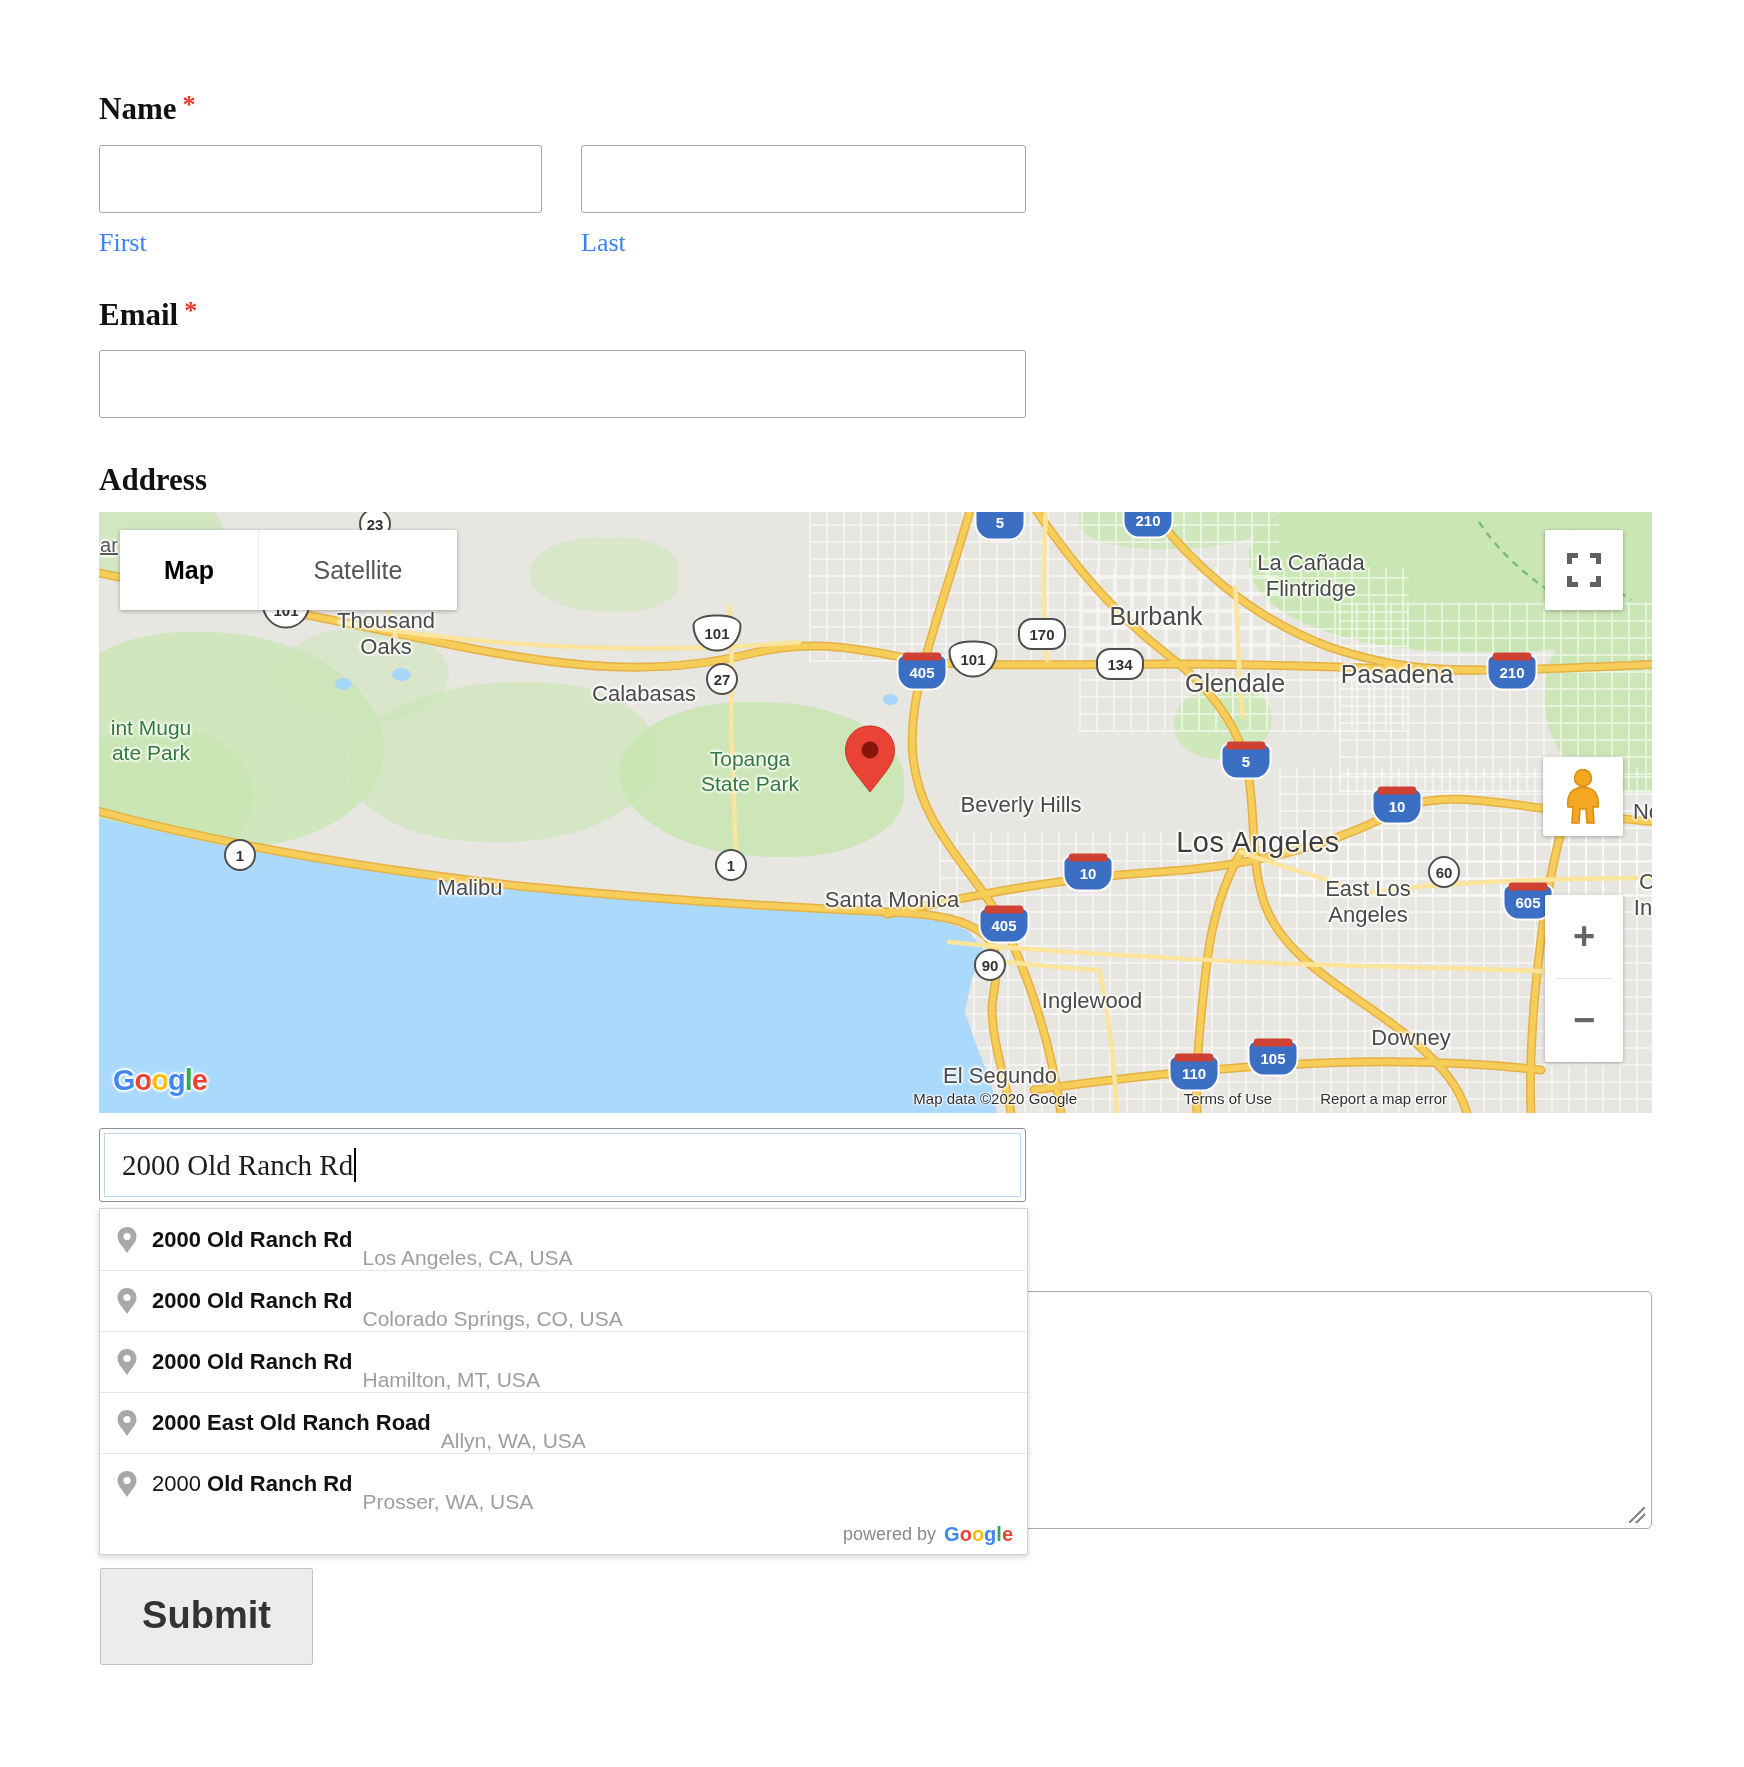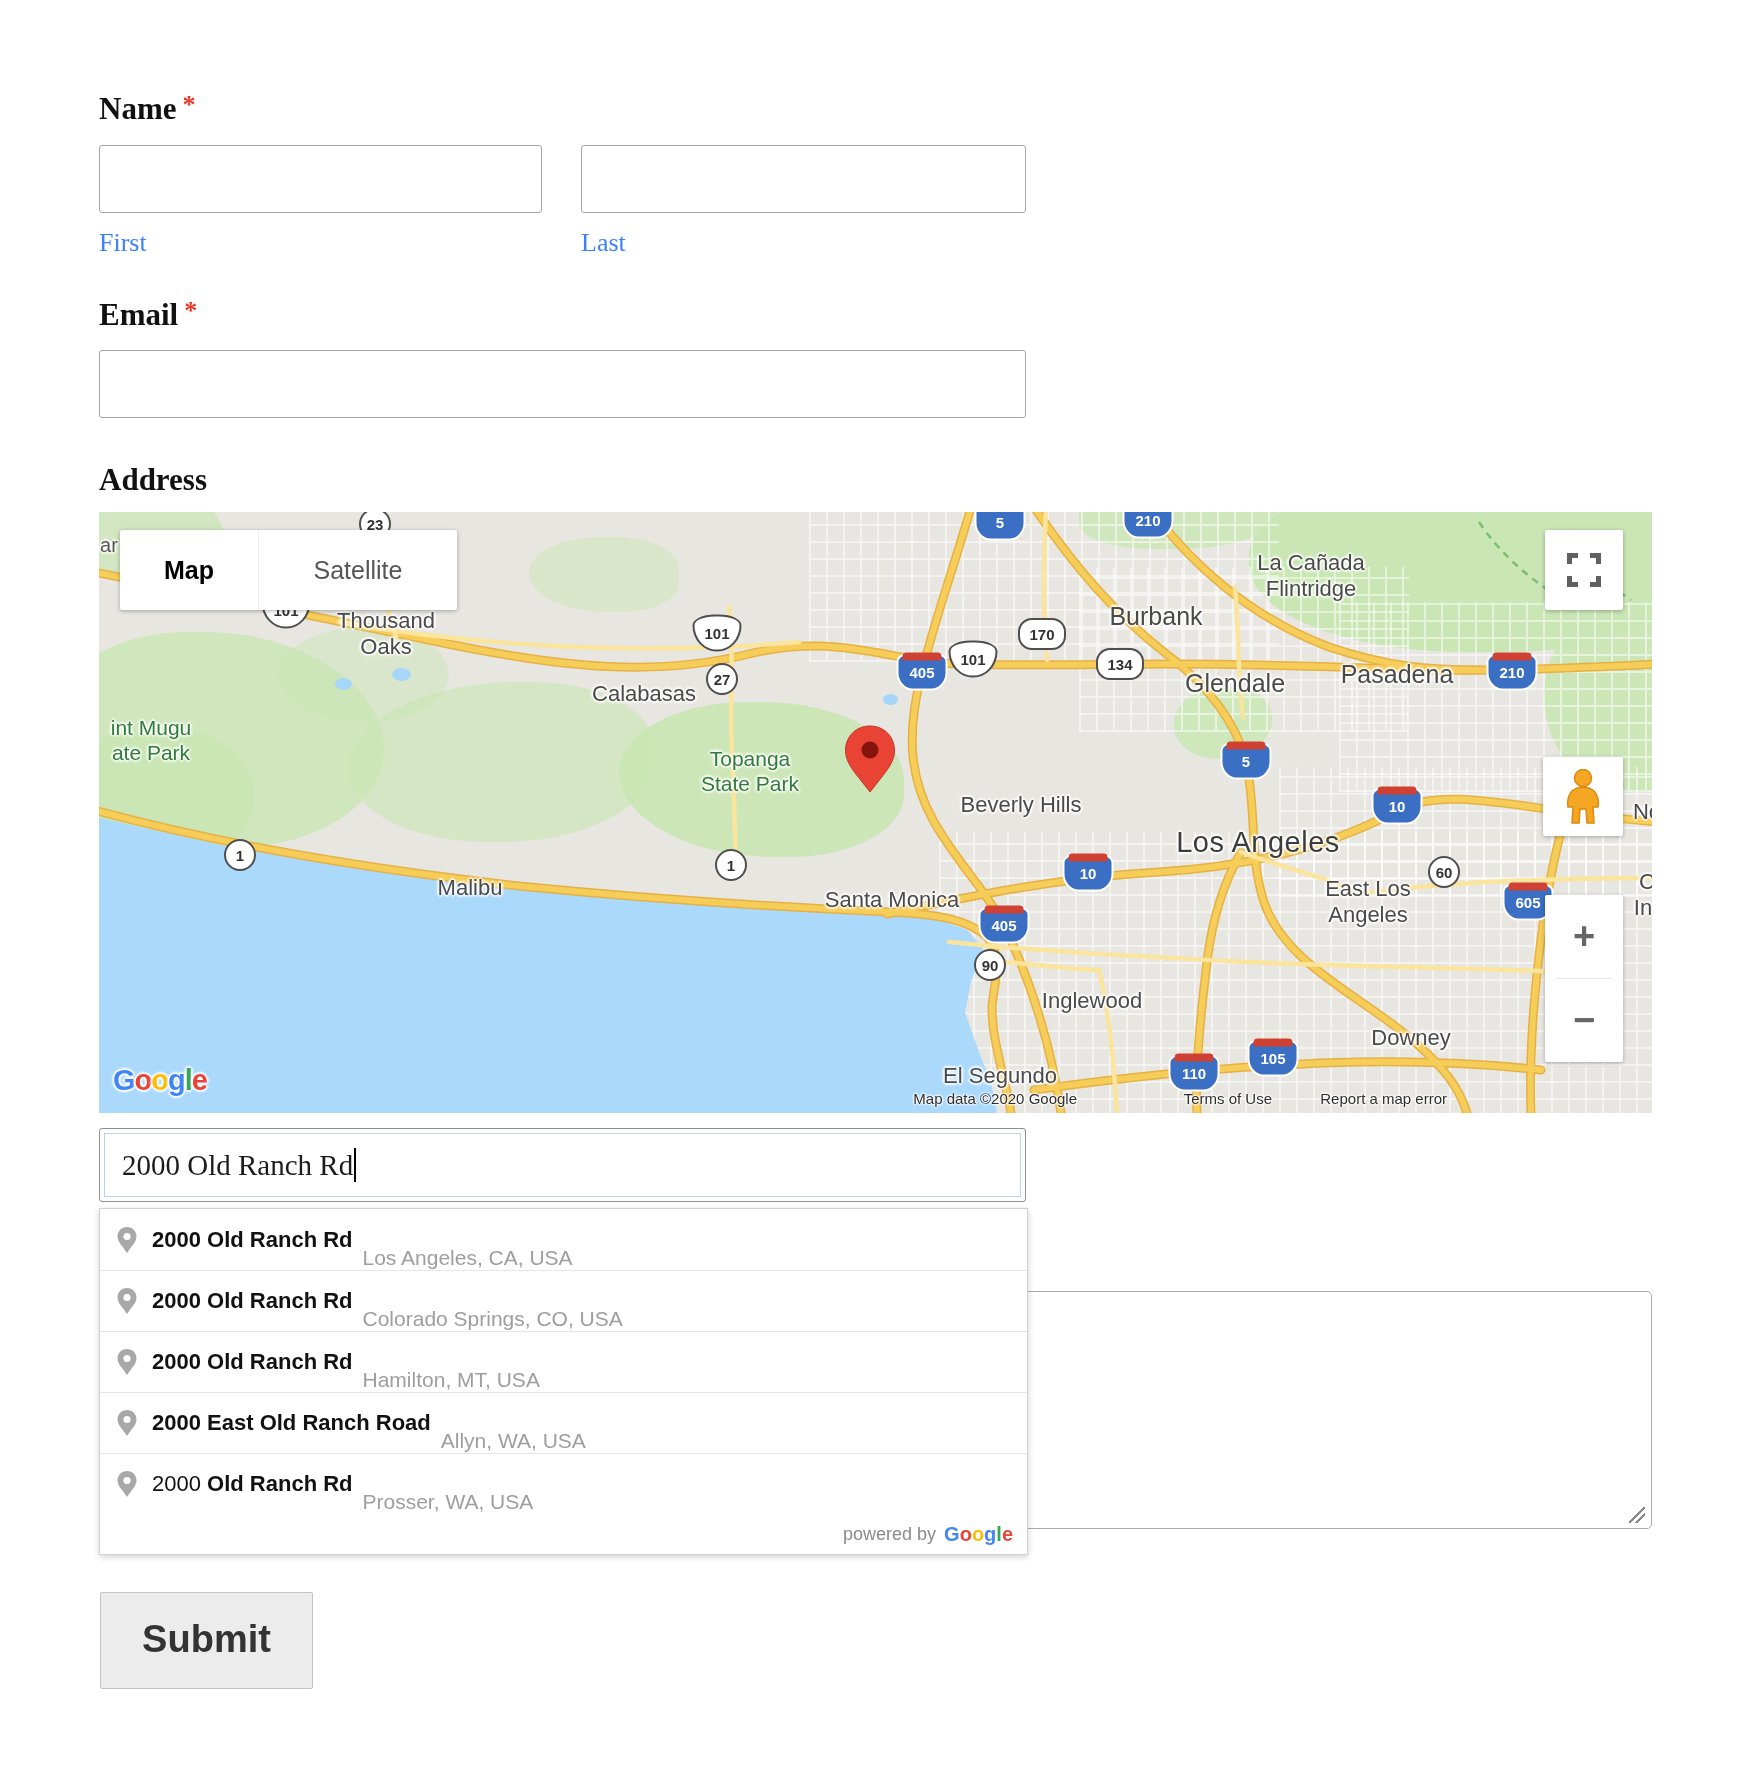--- a/index.html
+++ b/index.html
@@ -8,21 +8,21 @@
 
   
   .flabel{font-family:"Liberation Serif",serif;font-weight:bold;font-size:31px;color:#111;}
   .req{color:#e32;font-size:26px;vertical-align:6px;margin-left:6px;}
   .sublabel{font-family:"Liberation Serif",serif;font-size:26px;color:#3b82f6;}
   .tinput{border:1px solid #a6a6a6;border-radius:3px;background:#fff;box-sizing:border-box;}
   .focused{box-shadow:inset 0 0 0 4px #fff, inset 0 0 0 5px #b9d6f2;border:1px solid #8f8f8f;}
   .serifval{font-family:"Liberation Serif",serif;font-size:29px;color:#1c1c1c;line-height:72px;padding-left:22px;white-space:nowrap;}
   .caret{display:inline-block;width:2px;height:34px;background:#000;vertical-align:-7px;margin-left:1px;}
   .submit-btn{background:#ececec;border:1px solid #c3c3c3;border-radius:2px;color:#333;
-    font-weight:bold;font-size:38px;text-align:center;line-height:92px;cursor:pointer;margin-top:24px;}
+    font-weight:bold;font-size:38px;text-align:center;line-height:92px;cursor:pointer;}
 
   
   #map{left:99px;top:512px;width:1553px;height:601px;background:#e8e6e1;overflow:hidden;}
   .grid{background-image:
       repeating-linear-gradient(0deg, rgba(255,255,255,.95) 0 2px, transparent 2px 17px),
       repeating-linear-gradient(90deg, rgba(255,255,255,.95) 0 2px, transparent 2px 17px);
       opacity:.55;}
   .park{background:#c9e6b4;}
   .lake{background:#a6d7fa;border-radius:50%;}
   .maplabel{position:absolute;transform:translate(-50%,-50%);text-align:center;line-height:1.2;
@@ -152,21 +152,21 @@
       <path d="M1260,382 C1330,372 1420,366 1558,366"></path>
       <path d="M1136,75 C1140,120 1138,150 1144,205"></path>
     </g>
     <g fill="none" stroke="#7cbf6e" stroke-width="2.5" stroke-dasharray="7 6">
       <path d="M1380,10 C1400,40 1425,62 1455,82"></path>
       <path d="M1475,18 C1485,48 1505,70 1532,88"></path>
     </g>
   </svg>
 
   <div id="map-labels" class="abs" style="left:0;top:0;width:100%;height:100%;">
-      <div class="maplabel lbl-town" style="left: 10px; top: 33px;">ar</div>
+      <div class="maplabel lbl-town" style="left: 10px; top: 33px; text-decoration: underline;">ar</div>
       <div class="maplabel lbl-city" style="left: 287px; top: 122px;">Thousand<br>Oaks</div>
       <div class="maplabel lbl-city" style="left: 545px; top: 182px;">Calabasas</div>
       <div class="maplabel lbl-park" style="left: 52px; top: 228px;">int Mugu<br>ate Park</div>
       <div class="maplabel lbl-park" style="left: 651px; top: 259px;">Topanga<br>State Park</div>
       <div class="maplabel lbl-city-md" style="left: 1057px; top: 104px;">Burbank</div>
       <div class="maplabel lbl-city" style="left: 1212px; top: 64px;">La Cañada<br>Flintridge</div>
       <div class="maplabel lbl-city-md" style="left: 1136px; top: 171px;">Glendale</div>
       <div class="maplabel lbl-city-md" style="left: 1298px; top: 162px;">Pasadena</div>
       <div class="maplabel lbl-city" style="left: 922px; top: 293px;">Beverly Hills</div>
       <div class="maplabel lbl-city-lg" style="left: 1159px; top: 330px;">Los Angeles</div>

